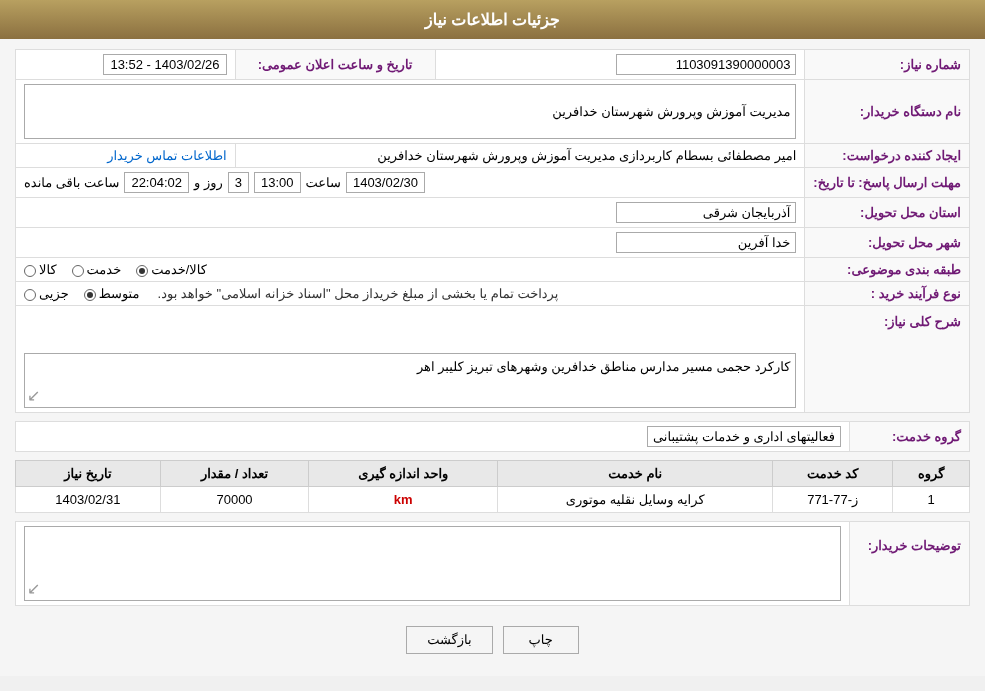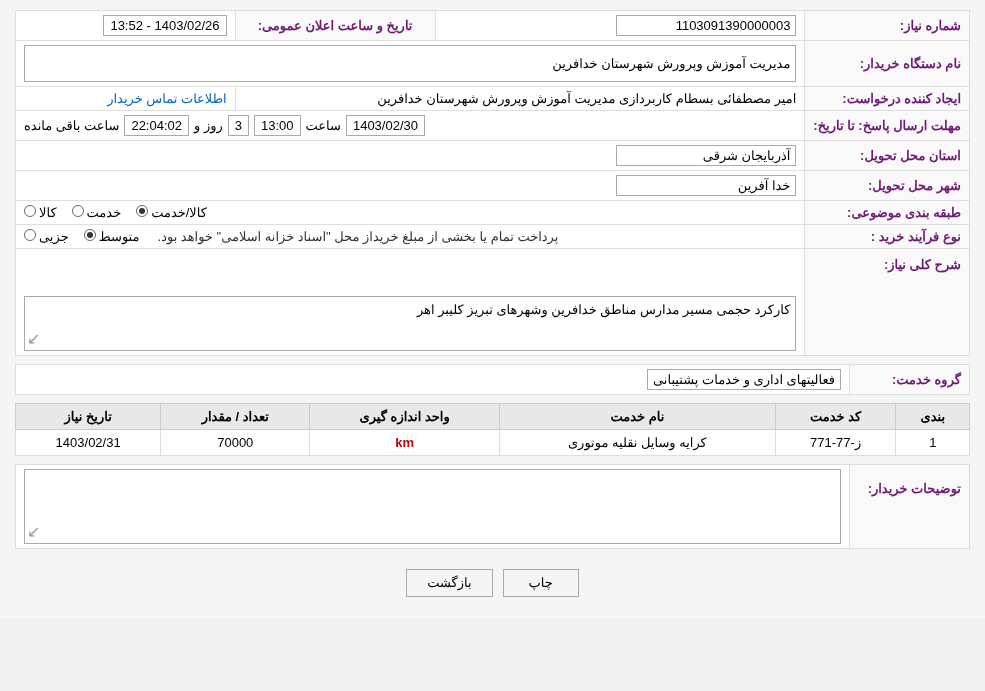--- a/index.html
+++ b/index.html
@@ -54,21 +54,21 @@
     .input-box {
       border: 1px solid #aaa;
       background: white;
       padding: 2px 5px;
       display: inline-block;
       min-width: 180px;
     }
     .input-box-full {
       border: 1px solid #aaa;
       background: white;
-      padding: 10px 5px;
+      padding: 19px 5px;
       display: block;
       width: 100%;
     }
     .date-time-row {
       display: flex;
       align-items: center;
       gap: 5px;
       flex-wrap: wrap;
       justify-content: flex-end;
     }
@@ -96,21 +96,21 @@
       margin-bottom: 4px;
     }
     .radio-group {
       display: flex;
       gap: 15px;
       align-items: center;
       justify-content: flex-end;
     }
     .radio-item {
       display: flex;
-      align-items: flex-start;
+      align-items: flex-end;
       gap: 3px;
     }
     .radio-circle {
       width: 12px;
       height: 12px;
       border: 1px solid #666;
       border-radius: 50%;
       background: white;
       display: inline-block;
       position: relative;
@@ -209,20 +209,23 @@
       text-align: right;
       padding: 5px;
       direction: rtl;
     }
   </style>
 </head>
 <body>
 
 <div class="page-wrapper">
 
+  <div class="header-bar">
+    <span>جزئیات اطلاعات نیاز</span>
+  </div>
 
   <div class="main-content">
 
     <table class="info-table">
 
       <tbody>
           <tr>
         <td class="label-cell">شماره نیاز:</td>
         <td class="value-cell">
           <div class="input-box">1103091390000003</div>
@@ -337,21 +340,21 @@
         <td class="value-cell">
           <div class="input-box">فعالیتهای اداری و خدمات پشتیبانی</div>
         </td>
       </tr>
     </tbody>
       </table>
 
     <table class="services-table">
       <thead>
         <tr>
-          <th>بندی</th>
+          <th>گروه</th>
           <th>کد خدمت</th>
           <th>نام خدمت</th>
           <th>واحد اندازه گیری</th>
           <th>تعداد / مقدار</th>
           <th>تاریخ نیاز</th>
         </tr>
       </thead>
       <tbody>
         <tr>
           <td>1</td>

